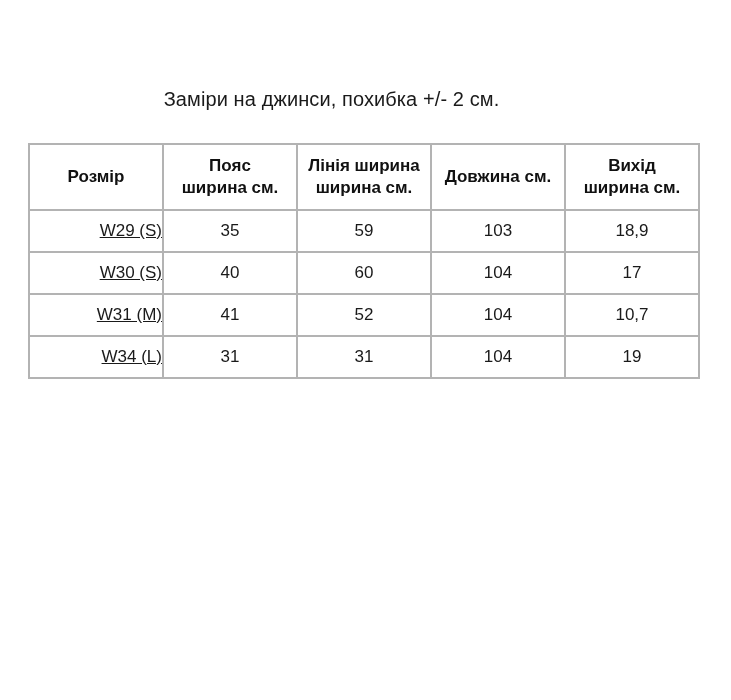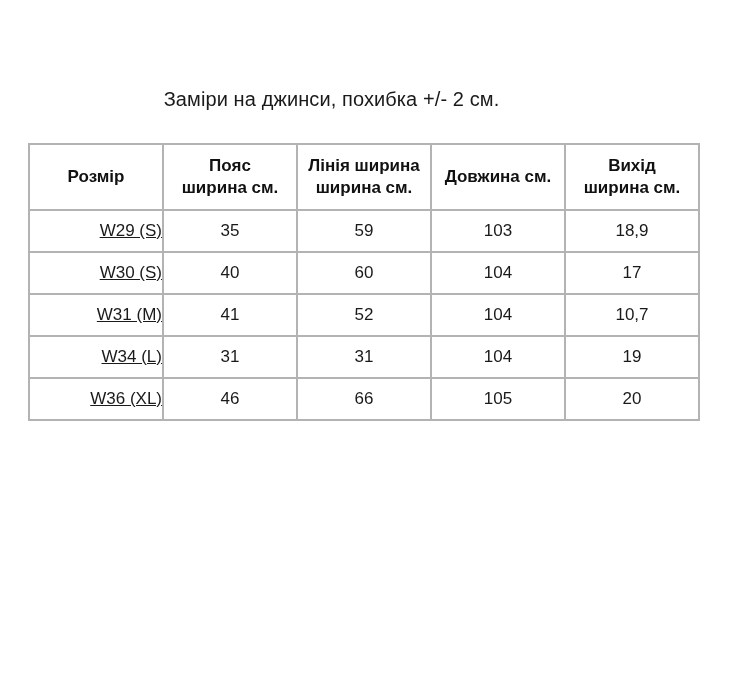--- a/index.html
+++ b/index.html
@@ -119,21 +119,14 @@
       <td>104</td>
       <td>10,7</td>
     </tr>
     <tr>
       <td class="first">W34 (L)</td>
       <td>31</td>
       <td>31</td>
       <td>104</td>
       <td>19</td>
     </tr>
-    <tr>
-      <td class="first">W36 (XL)</td>
-      <td>46</td>
-      <td>66</td>
-      <td>105</td>
-      <td>20</td>
-    </tr>
   </tbody>
 </table>
 
 </body></html>

